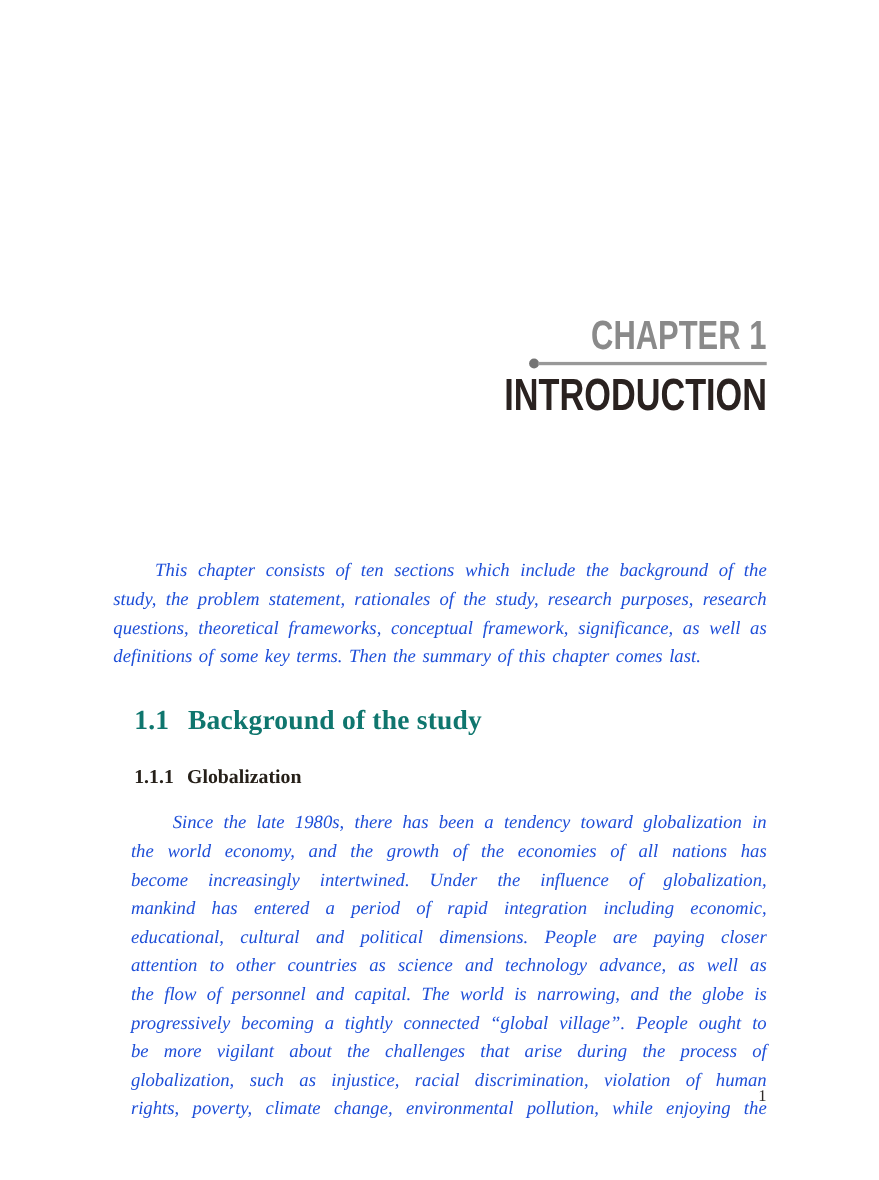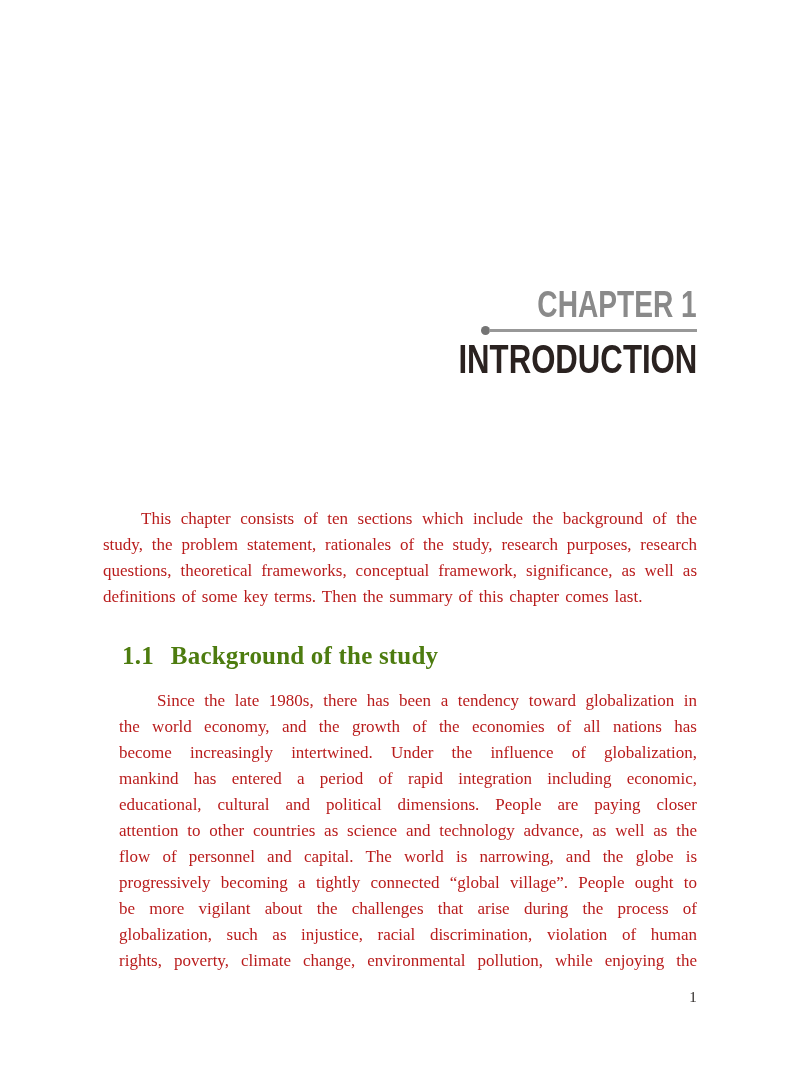--- a/index.html
+++ b/index.html
@@ -77,38 +77,39 @@
     left: 103px;
     top: 506px;
     width: 594px;
   }
   .para {
     margin: 0;
     font-size: 17px;
     line-height: 26px;
     text-align: justify;
     text-indent: 38px;
-    color: #b91c1c;
+    color: #1d4ed8;
+    font-style: italic;
   }
   .para.intro {
     word-spacing: 0.10em;
   }
   .para.body-para {
     margin-top: 17px;
     word-spacing: 0.26em;
     text-align-last: justify;
     margin-left: 16px;
   }
 
   h2.section-heading {
     margin: 31px 0 0 19px;
     font-size: 25px;
     line-height: 1.2;
     font-weight: 700;
-    color: #4d7c0f;
+    color: #0f766e;
     letter-spacing: 0.2px;
   }
   h2.section-heading .h-num {
     margin-right: 17px;
   }
   h3.subsection-heading {
     margin: 25px 0 0 19px;
     font-size: 18px;
     line-height: 1.2;
     font-weight: 700;
@@ -145,20 +146,23 @@
   </header>
 
   <main class="content">
 
     <p class="para intro">This chapter consists of ten sections which include the background of the study, the problem statement, rationales of the study, research purposes, research questions, theoretical frameworks, conceptual framework, significance, as well as definitions of some key terms. Then the summary of this chapter comes last.</p>
 
     <h2 class="section-heading">
       <span class="h-num">1.1</span><span class="h-title">Background of the study</span>
     </h2>
 
+    <h3 class="subsection-heading">
+      <span class="h-num">1.1.1</span><span class="h-title">Globalization</span>
+    </h3>
 
     <p class="para body-para">Since the late 1980s, there has been a tendency toward globalization in the world economy, and the growth of the economies of all nations has become increasingly intertwined. Under the influence of globalization, mankind has entered a period of rapid integration including economic, educational, cultural and political dimensions. People are paying closer attention to other countries as science and technology advance, as well as the flow of personnel and capital. The world is narrowing, and the globe is progressively becoming a tightly connected “global village”. People ought to be more vigilant about the challenges that arise during the process of globalization, such as injustice, racial discrimination, violation of human rights, poverty, climate change, environmental pollution, while enjoying the</p>
 
   </main>
 
   <footer>
     <div class="page-number">1</div>
   </footer>
 
 </div>

